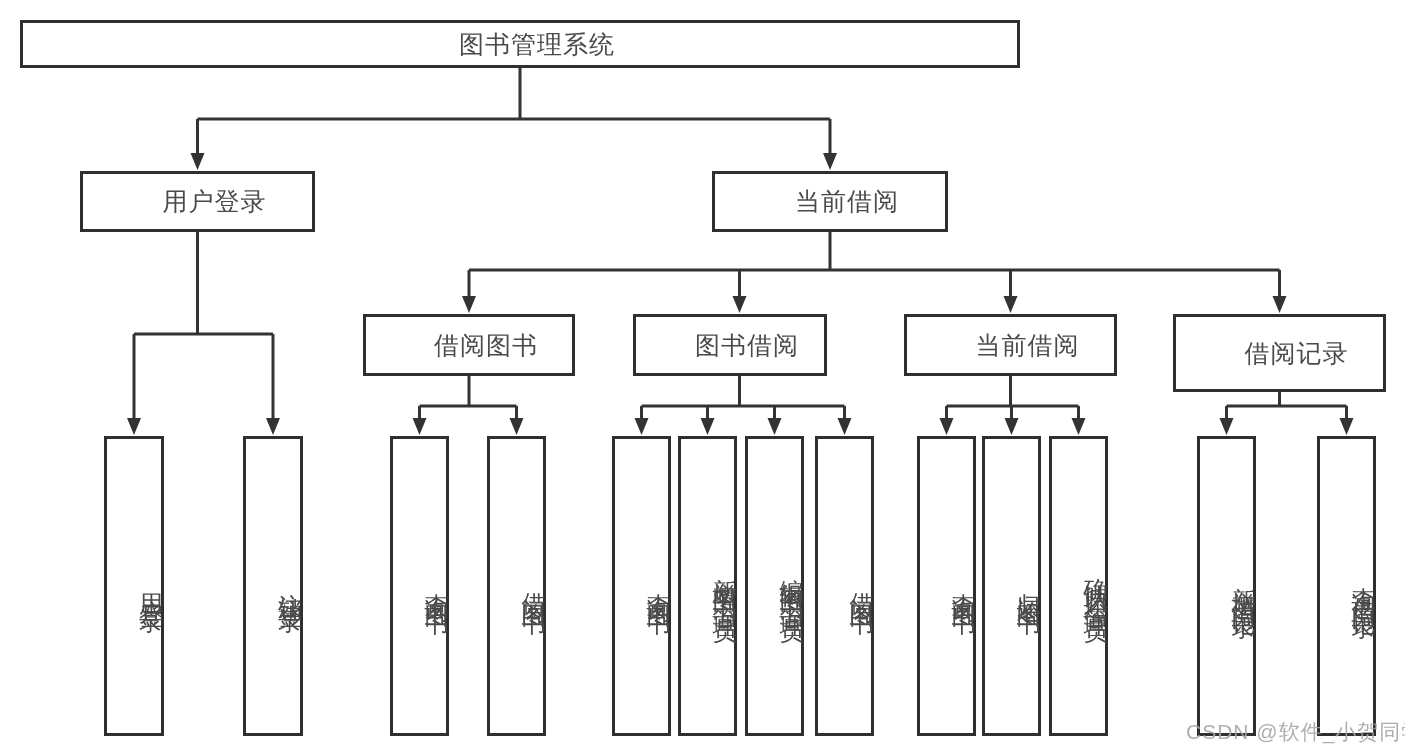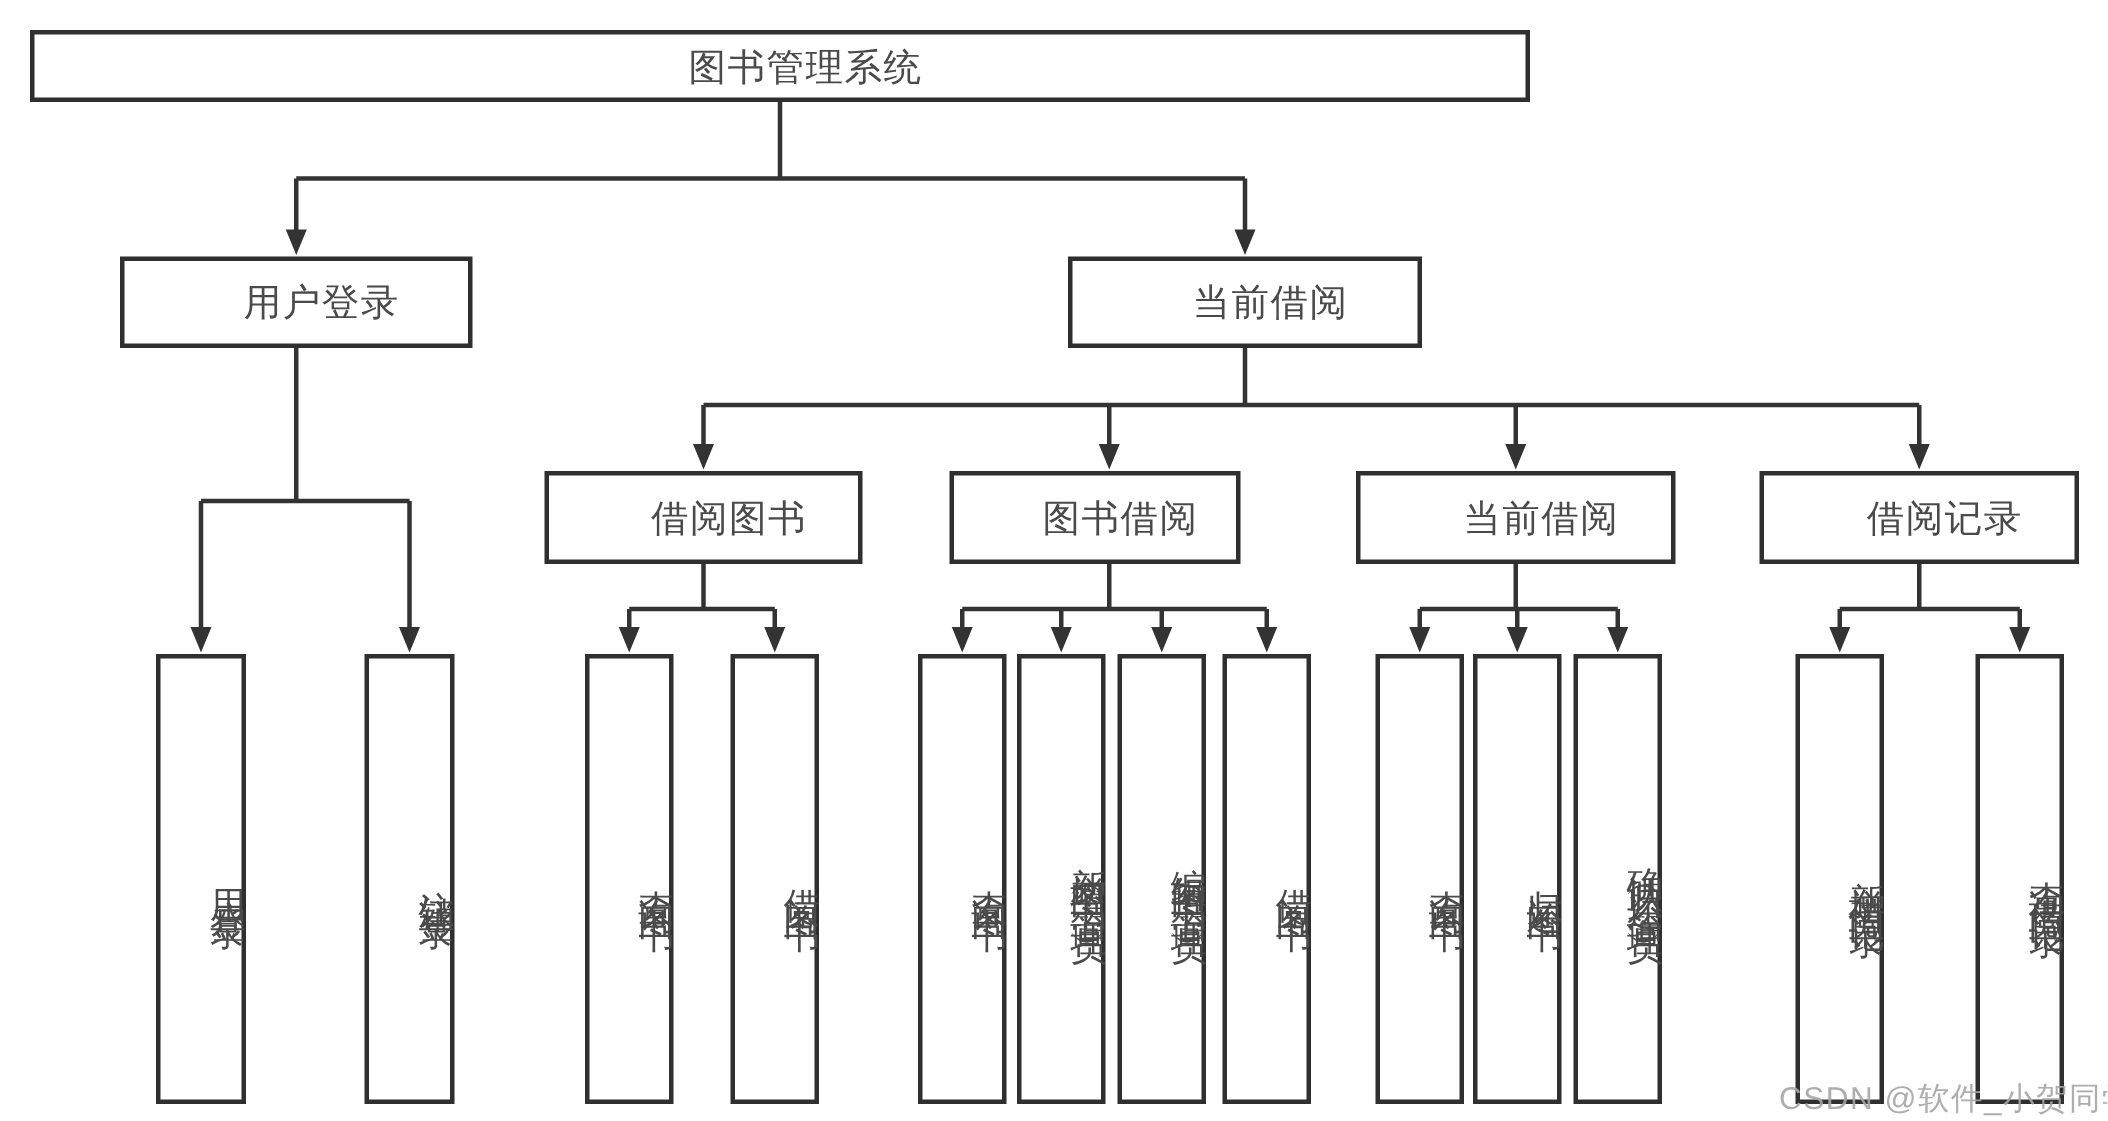--- a/index.html
+++ b/index.html
@@ -41,21 +41,21 @@
     line-height: 1;
     white-space: nowrap;
   }
   
   #b-root        { left: 20px;   top: 20px;  width: 1000px; height: 48px; }
   #b-user-login  { left: 80px;   top: 171px; width: 235px;  height: 61px; }
   #b-book-mgmt   { left: 712px;  top: 171px; width: 236px;  height: 61px; }
   #b-new-book    { left: 363px;  top: 314px; width: 212px;  height: 62px; }
   #b-book-borrow { left: 633px;  top: 314px; width: 194px;  height: 62px; }
   #b-current     { left: 904px;  top: 314px; width: 213px;  height: 62px; }
-  #b-record      { left: 1173px; top: 314px; width: 213px;  height: 62px; }
+  #b-record      { left: 1173px; top: 314px; width: 213px;  height: 78px; }
   .leaf { top: 436px; height: 300px; width: 59px; }
   #b-l-user-login { left: 104px; width: 60px; }
   #b-l-logout     { left: 243px; width: 60px; }
   #b-l-query1     { left: 390px; }
   #b-l-borrow1    { left: 487px; }
   #b-l-query2     { left: 612px; }
   #b-l-add-book   { left: 678px; }
   #b-l-edit-book  { left: 745px; }
   #b-l-borrow2    { left: 815px; }
   #b-l-query3     { left: 917px; }

